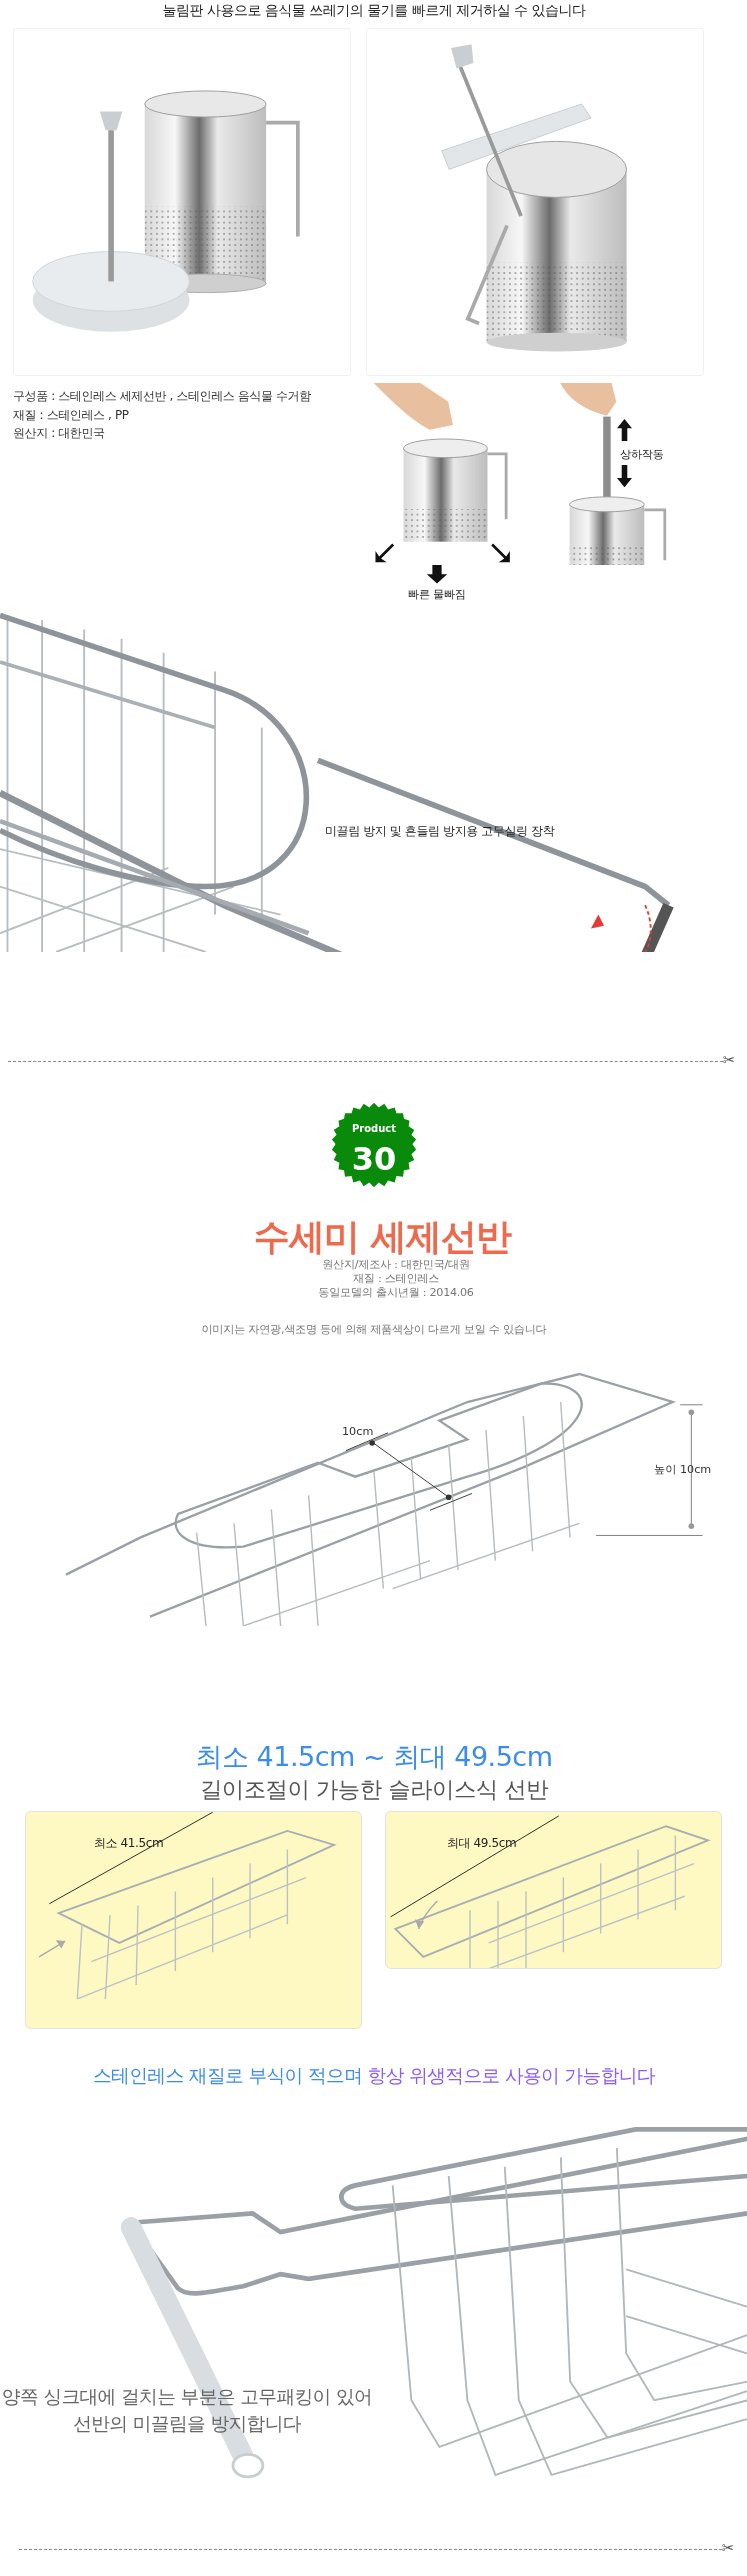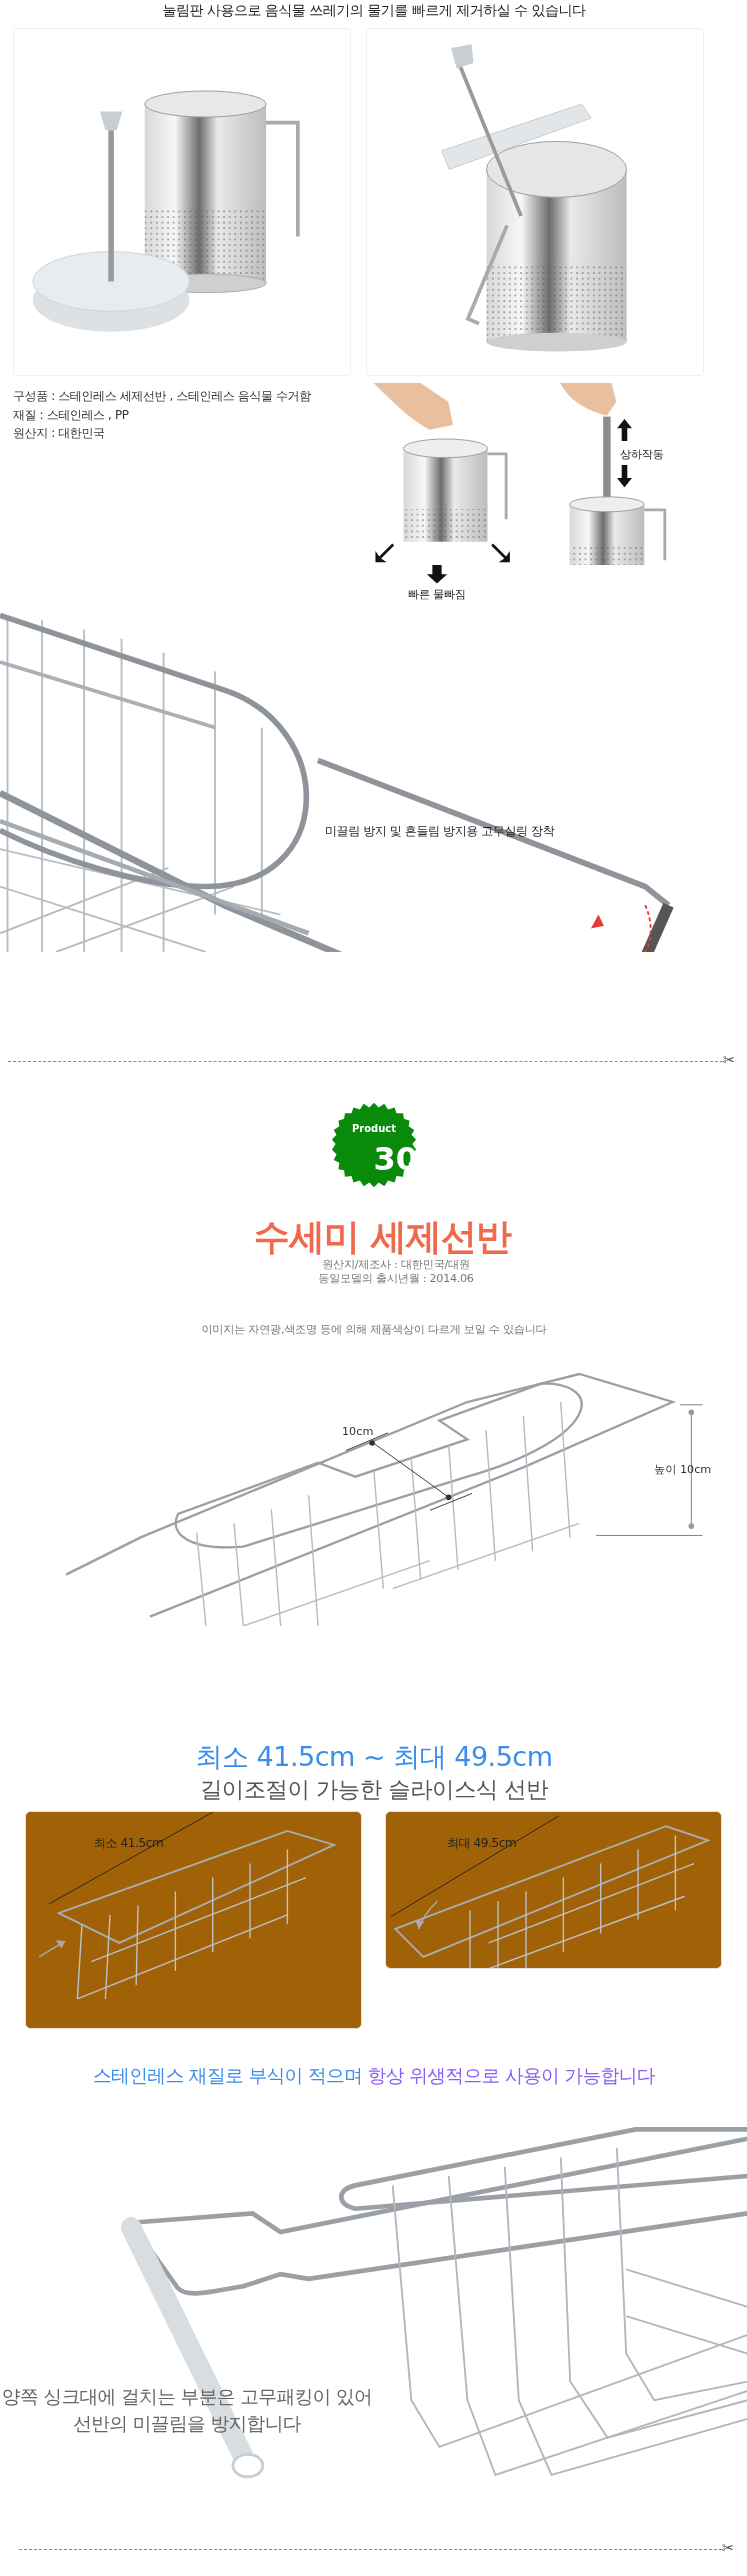--- a/index.html
+++ b/index.html
@@ -29,21 +29,21 @@
 
   .product-title { top: 1213px; font-size: 36px; font-weight: bold; letter-spacing: -0.9px; padding-left: 17px; }
   .product-meta { top: 1258px; font-size: 11.2px; color: #777; line-height: 14px; letter-spacing: -0.3px; padding-left: 44px; }
   .color-notice { top: 1322px; font-size: 11.2px; color: #777; letter-spacing: -0.3px; }
 
   .dim-label { font-size: 11.2px; color: #333; }
 
   .range-head { top: 1739px; font-size: 27px; letter-spacing: -0.5px; }
   .range-sub { top: 1774px; font-size: 22.4px; color: #555; letter-spacing: -0.5px; }
 
-  .compare-card { border: 0.9px solid #e2e2e2; border-radius: 5.6px; background: #a16207; overflow: hidden; }
+  .compare-card { border: 0.9px solid #e2e2e2; border-radius: 5.6px; background: #fef9c3; overflow: hidden; }
   .compare-label { font-size: 12px; color: #222; letter-spacing: -0.4px; }
 
   .stainless-line { top: 2063px; font-size: 18.7px; letter-spacing: -0.6px; }
 
   .rubber-caption { left: 0; width: 374px; text-align: center; top: 2383px; font-size: 18.7px; color: #666; line-height: 27px; letter-spacing: -0.6px; }
 </style>
 </head>
 <body>
 
 <div class="abs center-text intro-caption">눌림판 사용으로 음식물 쓰레기의 물기를 빠르게 제거하실 수 있습니다</div>
@@ -166,26 +166,27 @@
 <div class="abs rack-caption" style="left:325px; top:823px;">미끌림 방지 및 흔들림 방지용 고무실링 장착</div>
 
 <div class="abs divider" style="left:7.5px; top:1061px; width:715px;"></div>
 <div class="abs scissors" style="left:723px; top:1053px;">✂</div>
 
 <div class="abs badge" style="left:330px; top:1101px;">
   <svg width="88" height="88" viewBox="0 0 94 94">
     <polygon fill="#0a8a0a" points="47,2 52,7 58,3 62,9 69,7 71,13 78,13 79,19 85,21 84,27 90,31 87,36 92,41 88,46 92,52 87,57 90,63 84,66 85,73 79,74 78,81 71,80 69,87 62,85 58,91 52,87 47,92 42,87 36,91 32,85 25,87 23,80 16,81 15,74 9,73 10,66 4,63 7,57 2,52 6,46 2,41 7,36 4,31 10,27 9,21 15,19 16,13 23,13 25,7 32,9 36,3 42,7"></polygon>
   </svg>
   <div class="abs badge-small" style="left:0; width:88px; text-align:center; top:22.4px;">Product</div>
-  <div class="abs badge-big" style="left:0; width:88px; text-align:right; top:39px;">30</div>
+  <div class="abs badge-big" style="left:0; width:88px; text-align:center; top:39px;">30</div>
 </div>
 
 <div class="abs center-text product-title" style="color:#ef6a4c;">수세미 세제선반</div>
 <div class="abs center-text product-meta">
   <div>원산지/제조사 : 대한민국/대원</div>
+  <div>재질 : 스테인레스</div>
   <div>동일모델의 출시년월 : 2014.06</div>
 </div>
 <div class="abs center-text color-notice">이미지는 자연광,색조명 등에 의해 제품색상이 다르게 보일 수 있습니다</div>
 
 <div class="abs" style="left:0; top:1346px; width:748px; height:280px;">
   <svg width="748" height="280" viewBox="0 0 800 300" fill="none" stroke="#9aa0a6" stroke-width="2.5">
     <path d="M70 245 L150 205 L500 60 L620 30 L720 60 L560 130 L160 290"></path>
     <path d="M190 180 C180 200 200 220 260 215 L500 140 C640 100 650 40 580 40 L470 80 L500 100 L380 140 L340 125 Z"></path>
     <g stroke="#b6bbc0" stroke-width="1.5">
       <line x1="210" y1="200" x2="220" y2="300"></line>

